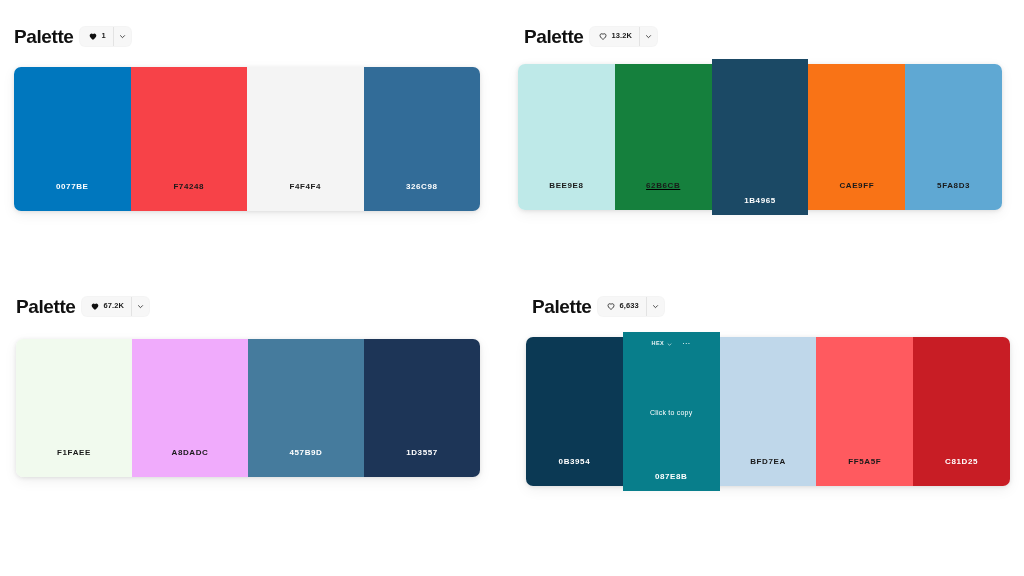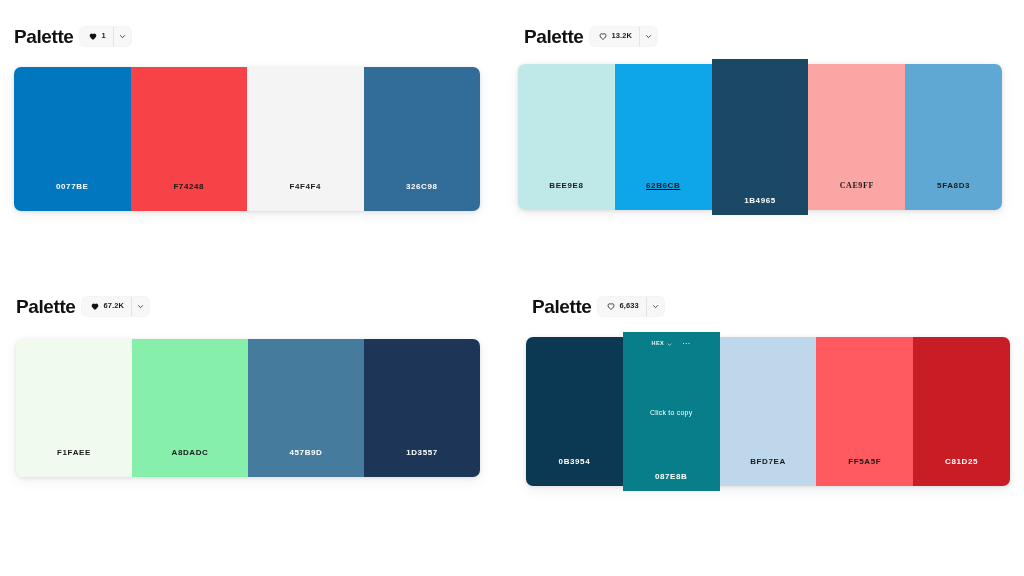--- a/index.html
+++ b/index.html
@@ -240,27 +240,27 @@
             <svg viewBox="0 0 24 24" aria-hidden="true">
               <path fill="none" stroke="#333333" stroke-width="3" stroke-linecap="round" stroke-linejoin="round" d="M5 9l7 7 7-7"></path>
             </svg>
           </div>
         </div>
       </div>
       <div class="swatch-card">
         <div class="swatch text-dark" style="background: rgb(190, 233, 232); align-items: flex-end;">
           <div class="swatch-hex">BEE9E8</div>
         </div>
-        <div class="swatch text-dark" style="background: #0ea5e9; text-decoration: underline;">
+        <div class="swatch text-dark" style="background: #15803d; text-decoration: underline;">
           <div class="swatch-hex">62B6CB</div>
         </div>
         <div class="swatch text-light is-hovered" style="background: rgb(27, 73, 101);">
           <div class="swatch-hex">1B4965</div>
         </div>
-        <div class="swatch text-dark" style="background: #fca5a5; font-family: Liberation Serif, serif;">
+        <div class="swatch text-dark" style="background: #f97316;">
           <div class="swatch-hex">CAE9FF</div>
         </div>
         <div class="swatch text-dark" style="background: rgb(95, 168, 211);">
           <div class="swatch-hex">5FA8D3</div>
         </div>
       </div>
     </div>
     <div class="palette-cell cell-3">
       <div class="palette-header">
         <div class="palette-title">Palette</div>
@@ -278,21 +278,21 @@
             <svg viewBox="0 0 24 24" aria-hidden="true">
               <path fill="none" stroke="#333333" stroke-width="3" stroke-linecap="round" stroke-linejoin="round" d="M5 9l7 7 7-7"></path>
             </svg>
           </div>
         </div>
       </div>
       <div class="swatch-card">
         <div class="swatch text-dark" style="background: rgb(241, 250, 238);">
           <div class="swatch-hex">F1FAEE</div>
         </div>
-        <div class="swatch text-dark" style="background: #86efac;">
+        <div class="swatch text-dark" style="background: #f0abfc;">
           <div class="swatch-hex">A8DADC</div>
         </div>
         <div class="swatch text-light" style="background: rgb(69, 123, 157);">
           <div class="swatch-hex">457B9D</div>
         </div>
         <div class="swatch text-light" style="background: rgb(29, 53, 87);">
           <div class="swatch-hex">1D3557</div>
         </div>
       </div>
     </div>

